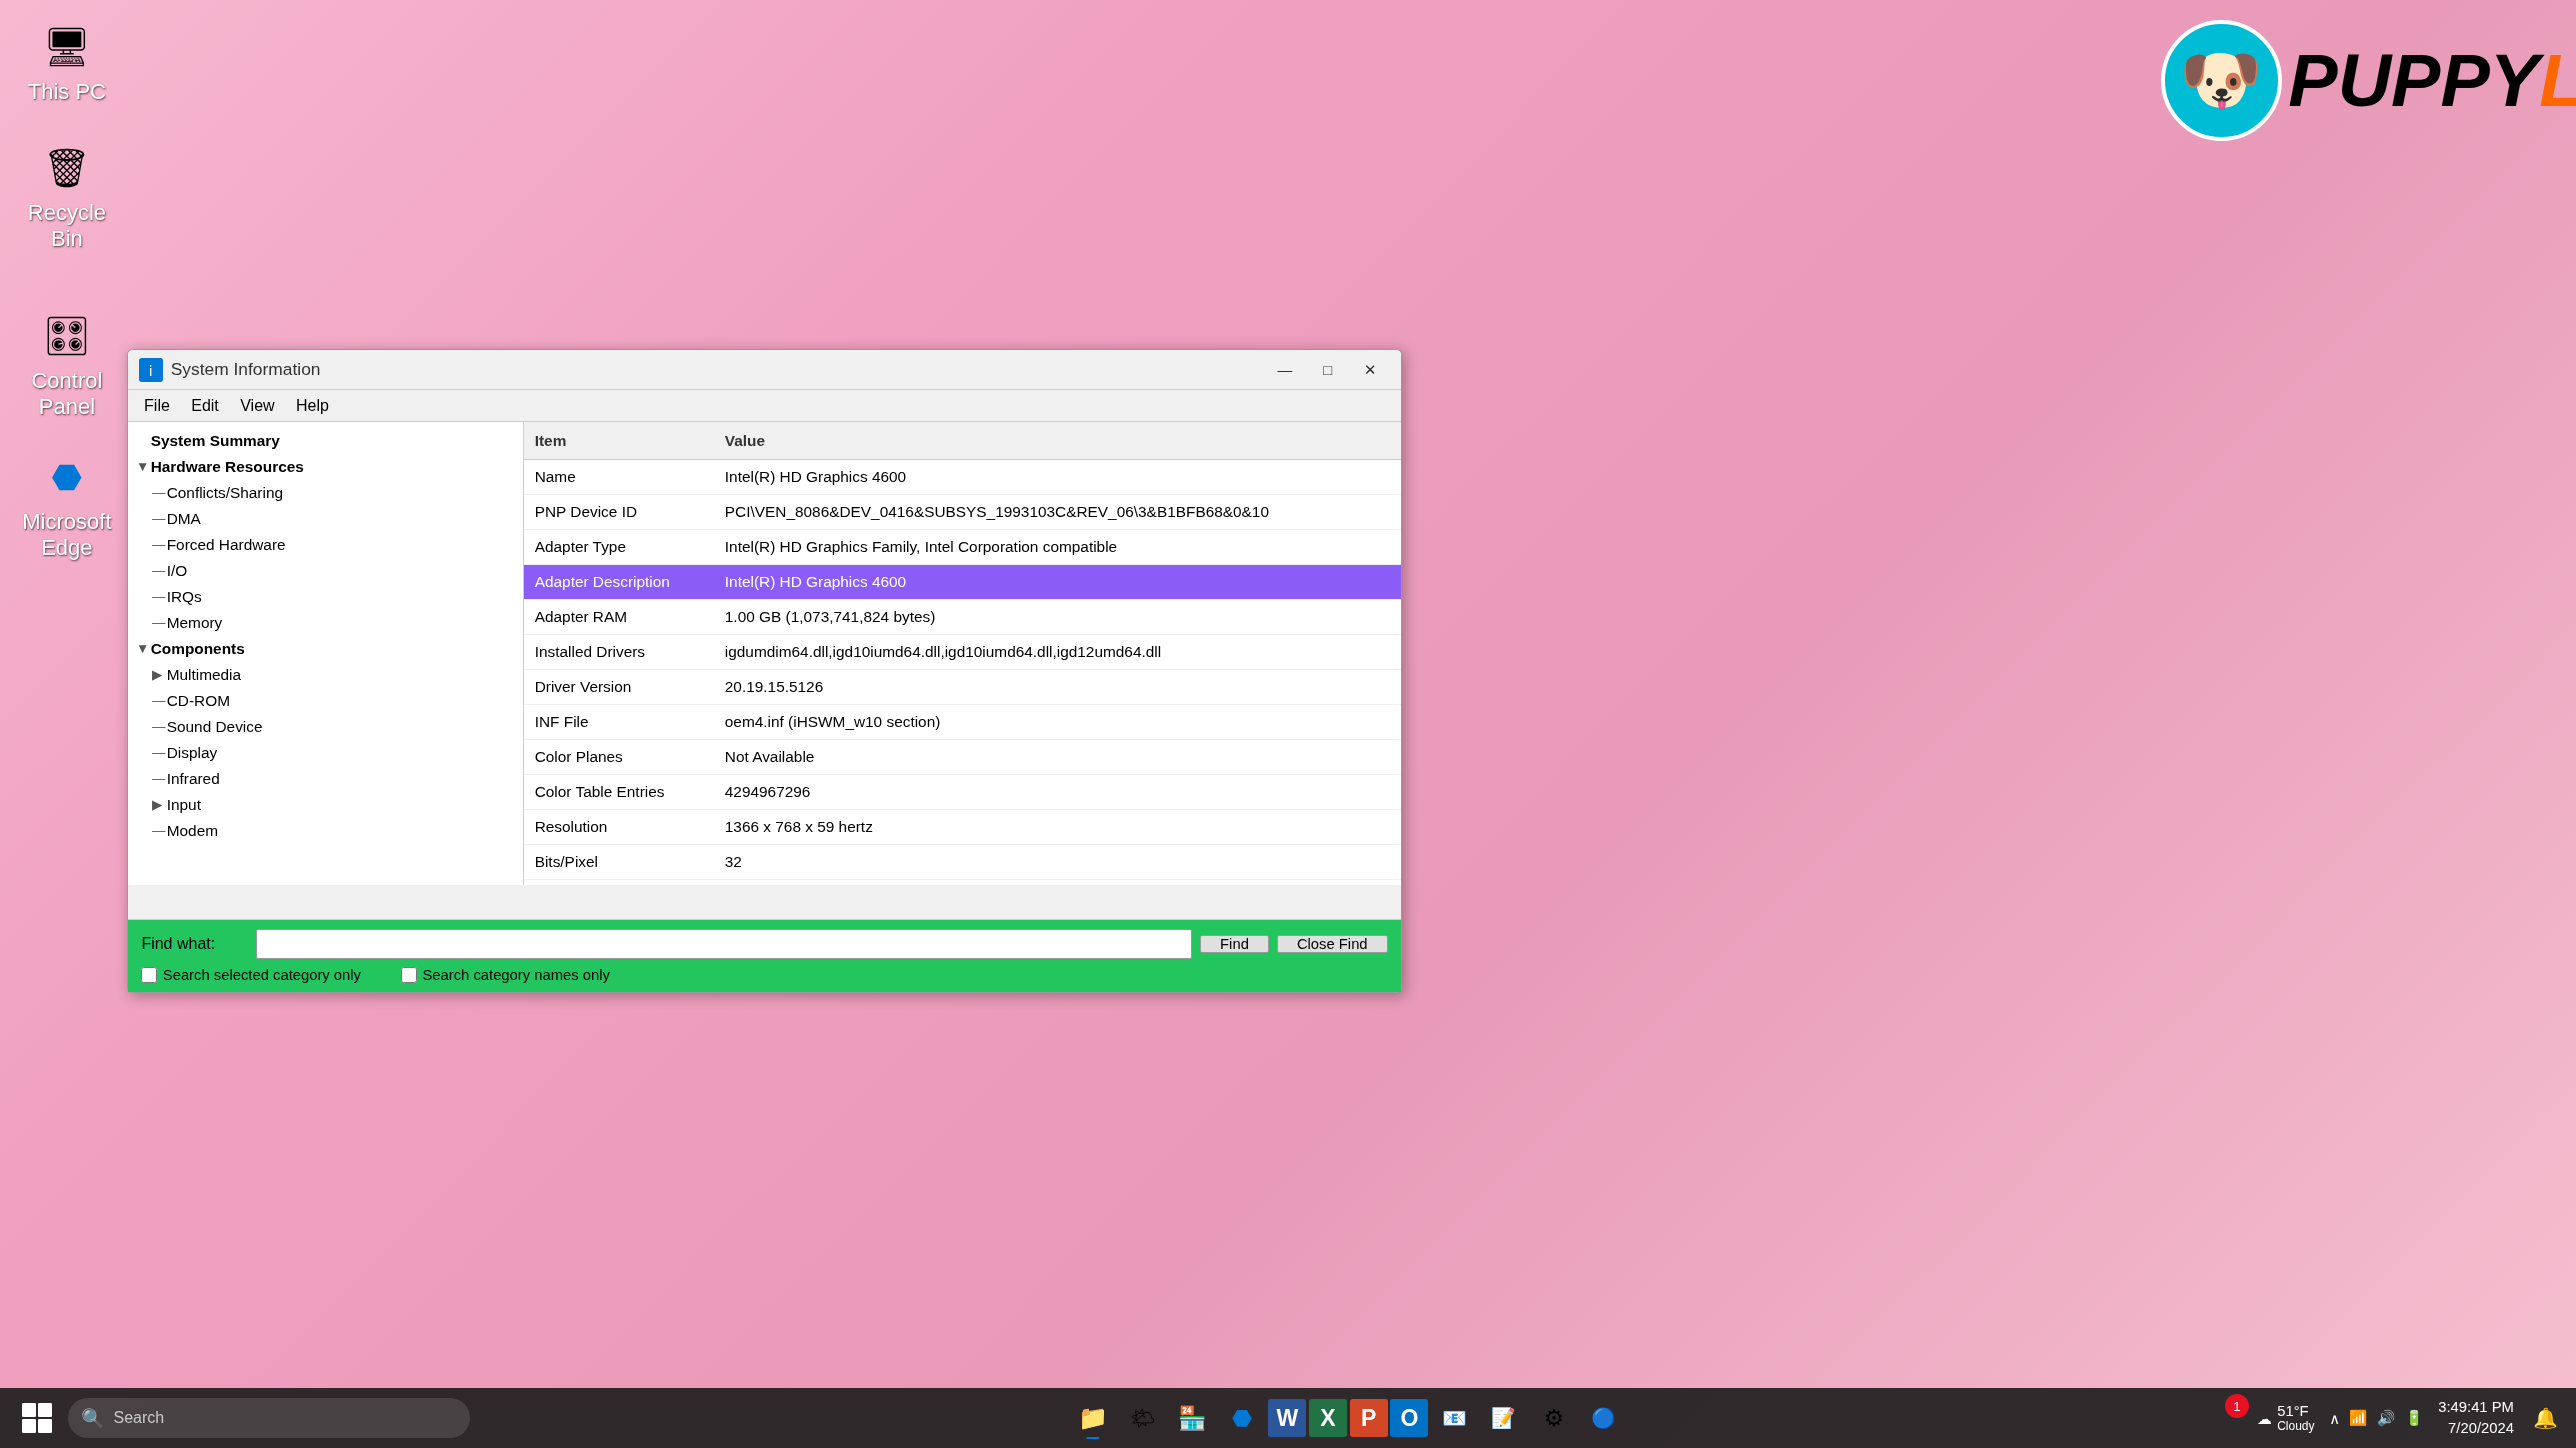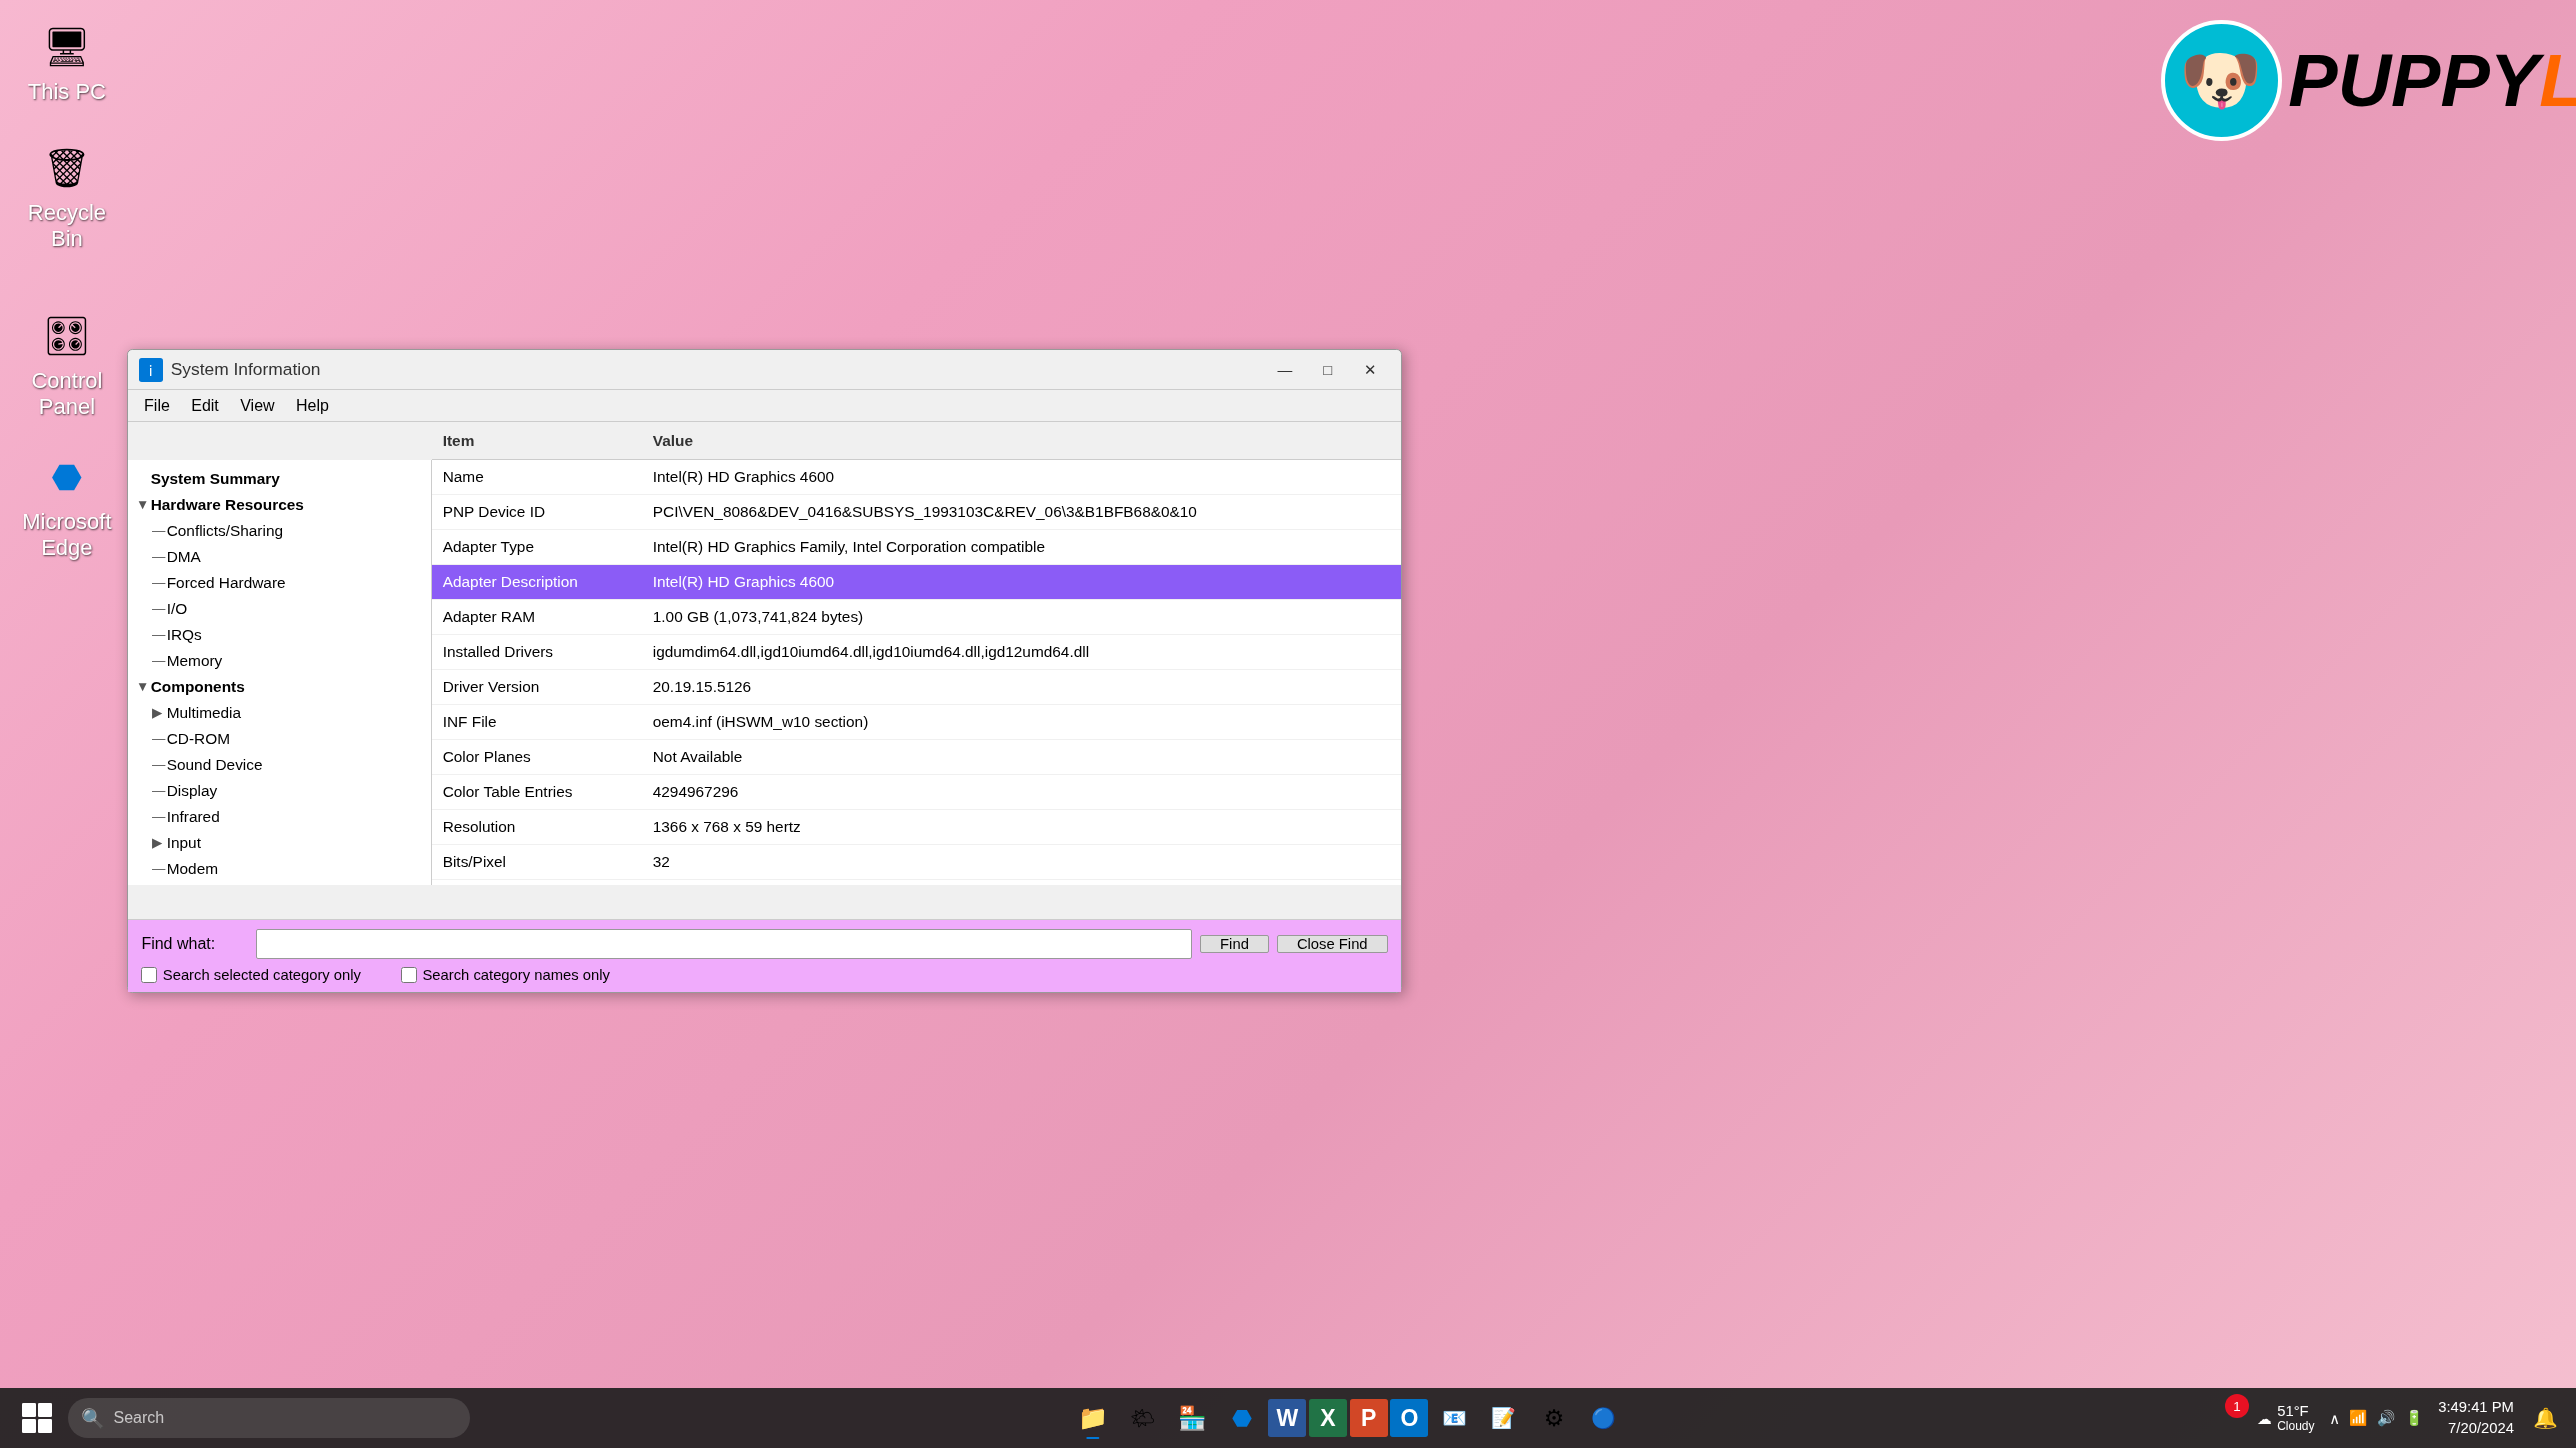--- a/index.html
+++ b/index.html
@@ -156,28 +156,27 @@
 
     
     .content-area {
       display: flex;
       flex: 1;
       overflow: hidden;
     }
 
     
     .left-panel {
-      width: 304px;
+      width: 396px;
       border-right: 0.7px solid #ccc;
       background: white;
       overflow-y: auto;
       flex-shrink: 0;
       padding: 5.4px 0;
       font-size: 15.4px;
-      margin-top: 38px;
     }
     .tree-item {
       padding: 4px 8px;
       cursor: pointer;
       white-space: nowrap;
       display: flex;
       align-items: center;
     }
     .tree-item .expand-icon {
       margin-right: 2.7px;
@@ -218,21 +217,21 @@
     }
     .data-table tr.highlighted td {
       background: #8b5cf6;
       color: white;
       margin-top: 43px;
     }
 
     
     .bottom-bar {
       border-top: 0.7px solid #ccc;
-      background: #f0abfc;
+      background: #22c55e;
       padding: 9.4px 13.4px;
       flex-shrink: 0;
       margin-top: 34px;
     }
     .find-row {
       display: flex;
       align-items: center;
       margin-bottom: 8px;
       gap: 8px;
     }

